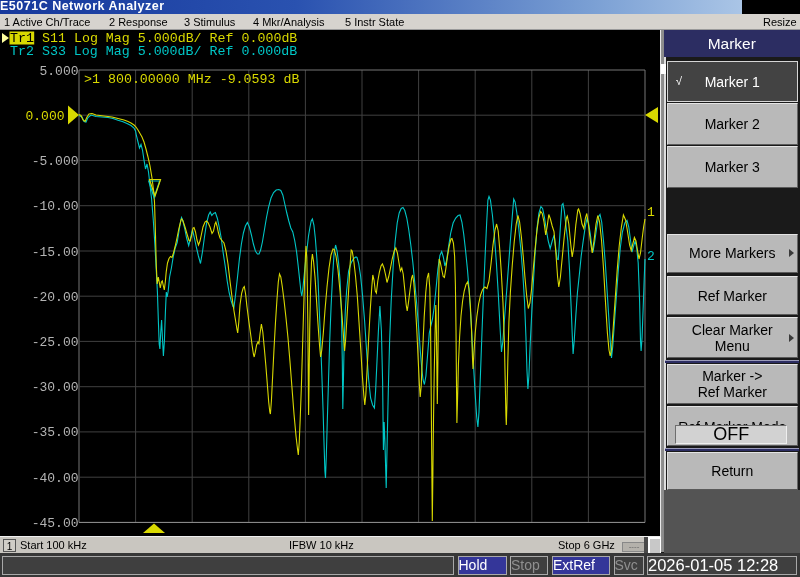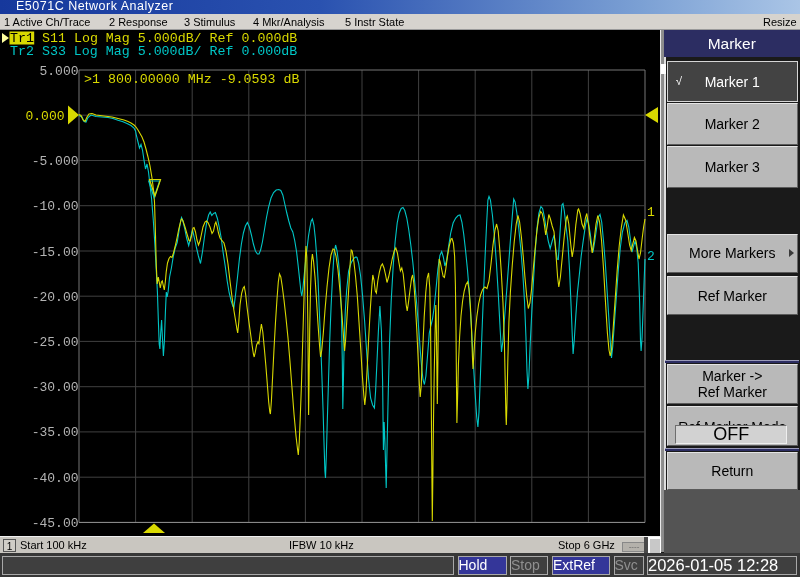--- a/index.html
+++ b/index.html
@@ -1,17 +1,17 @@
 <!DOCTYPE html>
 <html><head><meta charset="utf-8"><style>
 *{margin:0;padding:0;box-sizing:border-box}
 html,body{width:800px;height:577px;background:#000;overflow:hidden;font-family:"Liberation Sans",sans-serif}
 #root{position:relative;width:800px;height:577px}
 .abs{position:absolute}
-#title{left:0;top:0;width:800px;height:14px;background:linear-gradient(90deg,#16389c 0%,#2a52b0 40%,#7ba0d4 80%,#aac5e6 100%);color:#fff;font-weight:normal;font-size:12.5px;letter-spacing:0.5px;line-height:13px;padding-left:16px}
+#title{left:0;top:0;width:742px;height:14px;background:linear-gradient(90deg,#16389c 0%,#2a52b0 40%,#7ba0d4 80%,#aac5e6 100%);color:#fff;font-weight:bold;font-size:12.5px;letter-spacing:0.5px;line-height:13px;padding-left:0}
 #menu{left:0;top:14px;width:800px;height:16px;background:#d6d3ce;border-bottom:1px solid #9a9a9a;font-size:11px;color:#000}
 #menu span{position:absolute;top:2px}
 #screen{left:0;top:30px;width:661px;height:523px;background:#000}
 #panel{left:661px;top:30px;width:139px;height:523px;background:#1a1a1a}
 #ifbw{left:0;top:536px;width:661px;height:17px;background:#c9c6c0;border-top:1px solid #efefef;font-size:11px;color:#000}
 #botbar{left:0;top:553px;width:800px;height:24px;background:#373737}
 .bbox{position:absolute;top:2.5px;height:19px;border:1px solid #a8a8a8;background:#3f3f3f;color:#8f8f8f;font-size:14px;line-height:17px}
 .bblue{background:#343699;color:#fff}
 .btn{position:absolute;left:5.8px;width:131px;background:#b9b9b9;border-top:1px solid #e4e4e4;border-left:1px solid #dcdcdc;border-right:1px solid #666;border-bottom:1px solid #5a5a5a;color:#000;font-size:14px;text-align:center;display:flex;align-items:center;justify-content:center;line-height:16px}
 .sel{background:#434343;color:#fff;border:1px solid #d6d6d6}
@@ -34,20 +34,21 @@
 <div class="abs" id="screen"></div>
 <div class="abs" id="panel">
   <div class="abs" style="left:-0.7px;top:0;width:5.5px;height:522px;background:linear-gradient(90deg,#e8e8e8 0px,#e8e8e8 1.5px,#909090 1.5px,#8a8a8a 3.8px,#ddd 3.8px,#ddd 5.5px)"></div>
   <div class="abs" style="left:-0.5px;top:33.5px;width:5px;height:10px;background:#fff"></div>
   <div class="abs" style="left:2.5px;top:0;width:136.5px;height:27px;background:#2c2d62;color:#fff;font-size:15.5px;text-align:center;line-height:27px">Marker</div>
   <div class="btn sel" style="top:31.3px;height:40.5px">Marker 1<span style="position:absolute;left:8px;top:13px;font-size:11.5px;line-height:12px;font-weight:normal">√</span></div>
   <div class="btn" style="top:73px;height:42px">Marker 2</div>
   <div class="btn" style="top:116.2px;height:42.3px">Marker 3</div>
   <div class="btn" style="top:203.6px;height:39.8px">More Markers<i class="arr"></i></div>
   <div class="btn" style="top:246px;height:39.4px">Ref Marker</div>
+  <div class="btn" style="top:287.4px;height:40.4px">Clear Marker<br>Menu<i class="arr"></i></div>
   <div class="sep" style="top:329.9px"></div>
   <div class="btn" style="top:334px;height:39.8px">Marker -&gt;<br>Ref Marker</div>
   <div class="btn" style="top:375.8px;height:39.9px;display:block;padding-top:12px">Ref Marker Mode
     <div style="position:absolute;left:7.5px;top:18.4px;width:111.9px;height:18.9px;background:#d2d2d2;border-top:1px solid #6e6e6e;border-left:1px solid #6e6e6e;border-bottom:1px solid #eee;border-right:1px solid #eee;font-size:18px;line-height:17px">OFF</div>
   </div>
   <div class="sep" style="top:417.8px"></div>
   <div class="btn" style="top:421.8px;height:38px">Return</div>
   <div class="abs" style="left:2.5px;top:460px;width:136.5px;height:63px;background:#545454"></div>
 </div>
 <svg class="abs" width="661" height="536" viewBox="0 0 661 536">

